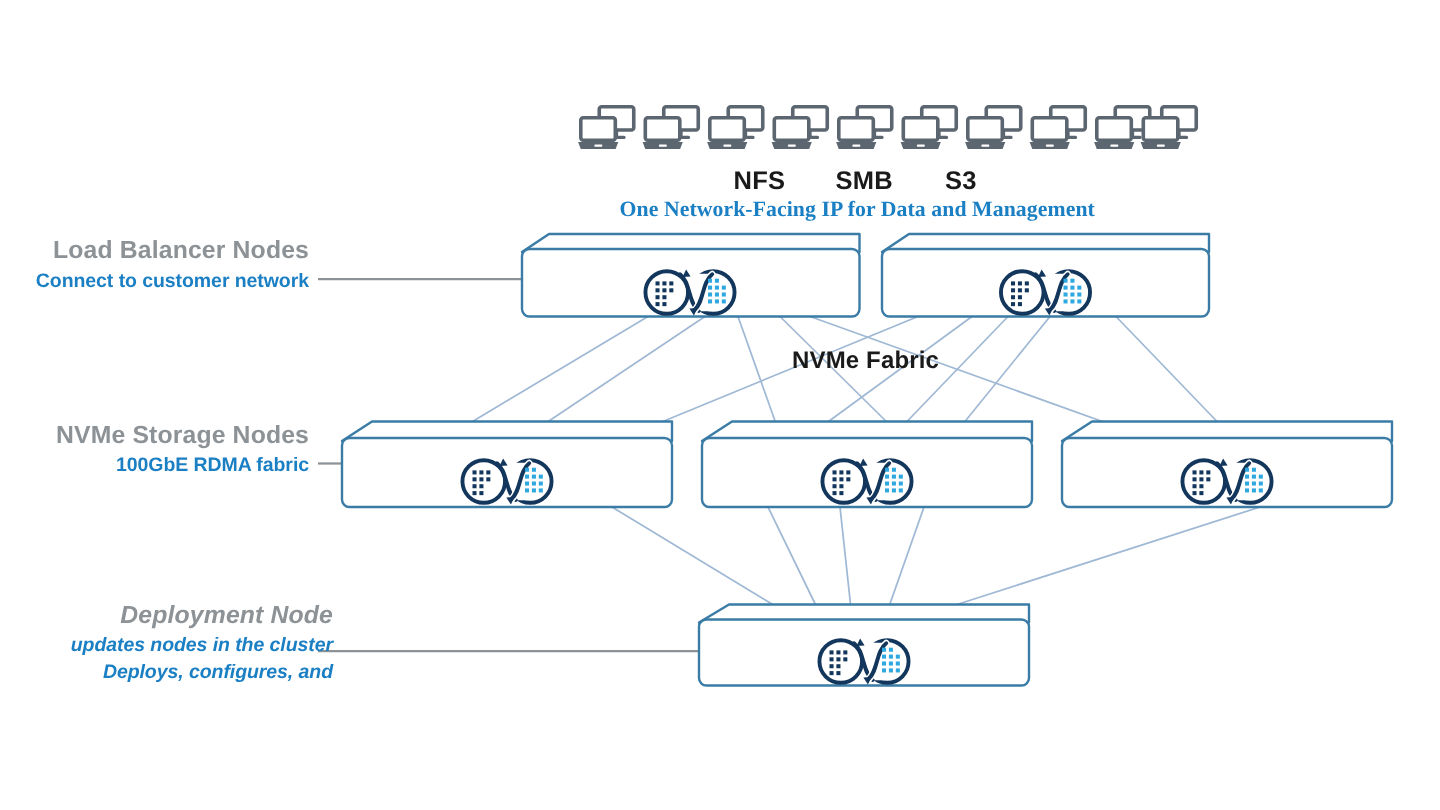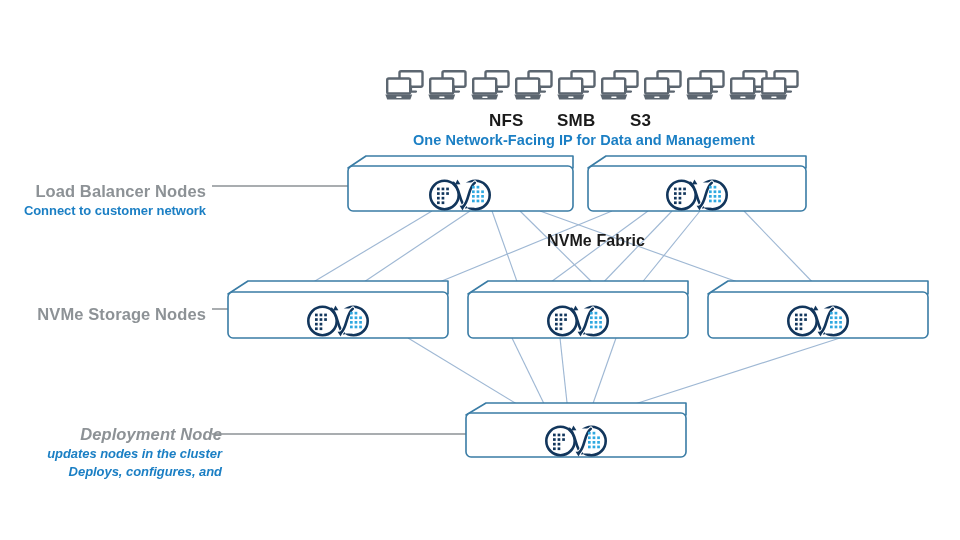--- a/index.html
+++ b/index.html
@@ -65,21 +65,20 @@
     text-align: right;
     white-space: nowrap;
   }
   .group-label .gl-title {
     font-size: 16.5px;
     font-weight: bold;
     color: #8d9296;
     letter-spacing: .1px;
     display: block;
     line-height: 1.3;
-    margin-top: 24px;
   }
   .group-label .gl-sub {
     font-size: 13px;
     font-weight: bold;
     color: #1b7fc4;
     display: block;
     line-height: 1.32;
     letter-spacing: -0.05px;
   }
 </style>
@@ -228,31 +227,32 @@
       <use href="#sym-logo" x="540" y="419" width="72" height="44"></use>
     </g>
   </svg>
 
   <div class="txt proto-label" style="left:489px; top:111px;">NFS</div>
 
   <div class="txt proto-label" style="left:557px; top:111px;">SMB</div>
 
   <div class="txt proto-label" style="left:630px; top:111px;">S3</div>
 
-  <div class="txt caption-blue" style="left:413px; top:132px;">One Network-Facing IP for Data and Management</div>
-
-  <div class="txt fabric-label" style="left:547px; top:232px;">NVMe Fabric</div>
+  <div class="txt caption-blue" style="left:413px; top:132px;font-family:Liberation Serif, serif;">One Network-Facing IP for Data and Management</div>
+
+  <div class="txt fabric-label" style="left:528px; top:232px;">NVMe Fabric</div>
 
   <div class="group-label" style="left:0px; top:157px; width:206px;">
     <span class="gl-title">Load Balancer Nodes</span>
     <span class="gl-sub">Connect to customer network</span>
   </div>
 
   <div class="group-label" style="left:0px; top:280px; width:206px;">
     <span class="gl-title">NVMe Storage Nodes</span>
+    <span class="gl-sub">100GbE RDMA fabric</span>
   </div>
 
   <div class="group-label" style="left:16px; top:400px; width:206px;font-style:italic;">
     <span class="gl-title">Deployment Node</span>
     <span class="gl-sub">updates nodes in the cluster</span>
     <span class="gl-sub">Deploys, configures, and</span>
   </div>
 
 </div>
 

